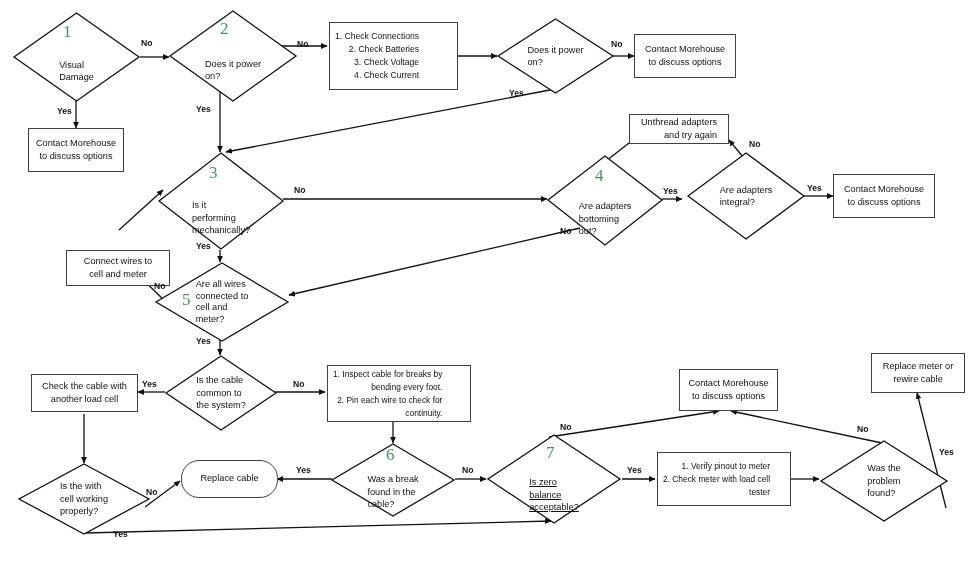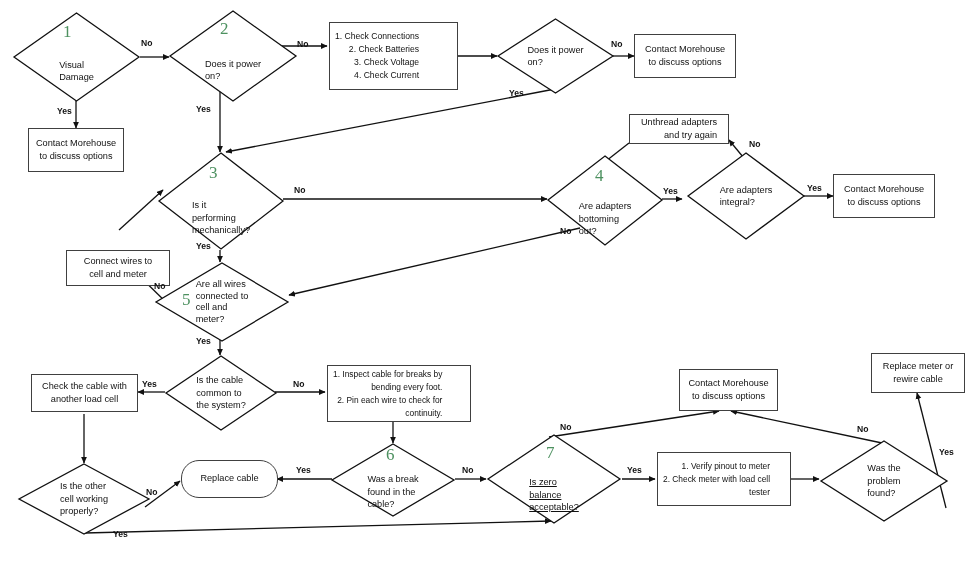--- a/index.html
+++ b/index.html
@@ -295,21 +295,21 @@
 
   <div class="node box" style="left:871px; top:353px; width:94px; height:40px;">
     <span class="txt">Replace meter or
 rewire cable</span>
   </div>
 
   <div class="node diamond" style="left:18px; top:463px; width:132px; height:72px;">
     <svg width="132" height="72">
         <polygon points="66,1 131,36 66,71 1,36" fill="#ffffff" stroke="#111111" stroke-width="1.3"></polygon>
       </svg>
-    <span class="dlabel">Is the other
+    <span class="dlabel">Is the with
 cell working
 properly?</span>
   </div>
 
   <div class="node box" style="left:181px; top:460px; width:97px; height:38px;border-radius:18px;">
     <span class="txt">Replace cable</span>
   </div>
 
   <div class="node diamond" style="left:331px; top:443px; width:124px; height:74px;">
     <svg width="124" height="74">

